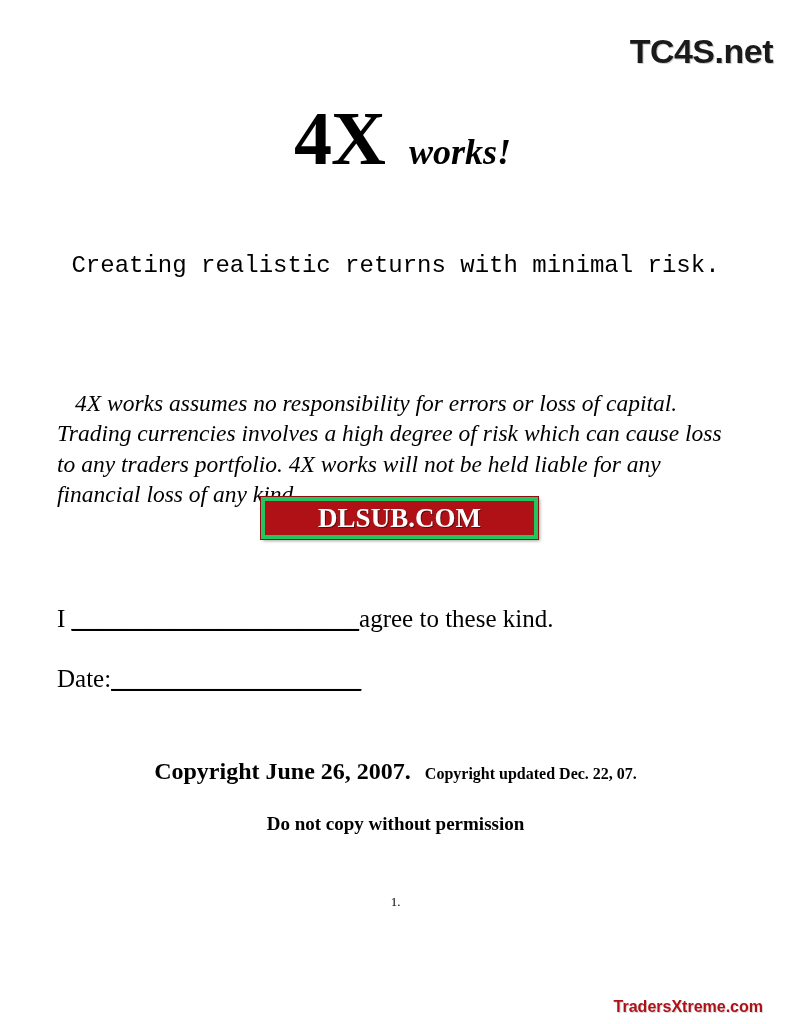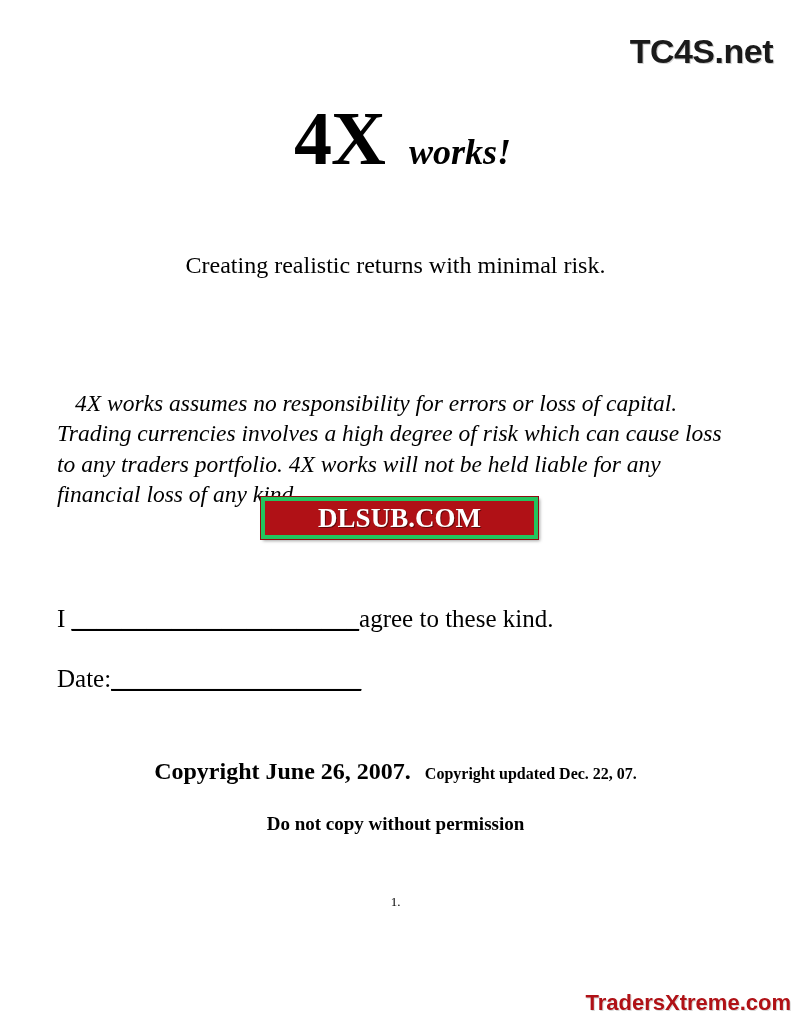--- a/index.html
+++ b/index.html
@@ -65,20 +65,21 @@
     margin-left: 24px;
   }
 
   .tagline {
     position: absolute;
     top: 252px;
     left: 0;
     width: 791px;
     text-align: center;
     font-size: 24px;
+    font-family: Liberation Mono, monospace;
   }
 
   .disclaimer {
     position: absolute;
     top: 388px;
     left: 57px;
     width: 672px;
     font-style: italic;
     font-size: 23.5px;
     line-height: 1.29;
@@ -163,24 +164,24 @@
     left: 0;
     width: 791px;
     text-align: center;
     font-size: 13px;
   }
 
   
   .footer-mark {
     position: absolute;
     bottom: 8px;
-    right: 0;
+    right: 28px;
     font-family: "Liberation Sans", sans-serif;
     font-weight: bold;
-    font-size: 22px;
+    font-size: 16px;
     color: #b01116;
     text-shadow: 1px 1px 0 #d8d8d8;
     white-space: nowrap;
   }
 </style>
 </head>
 <body>
 
 <div class="page">
 

